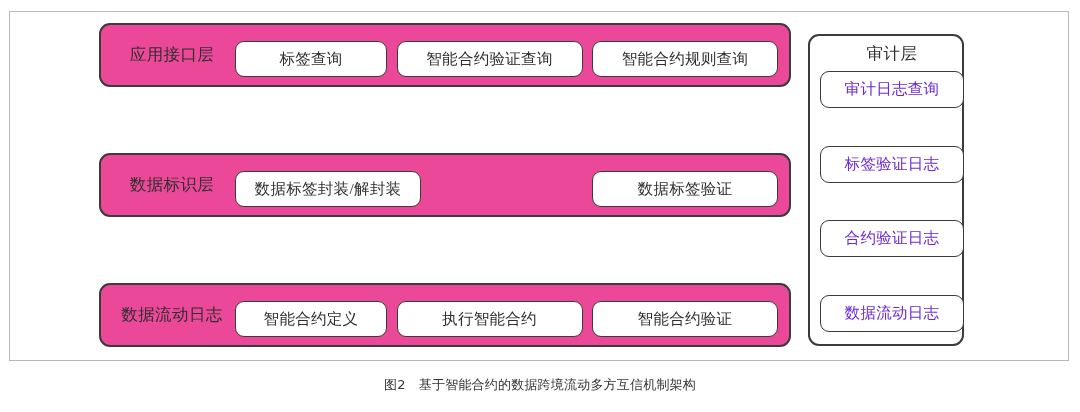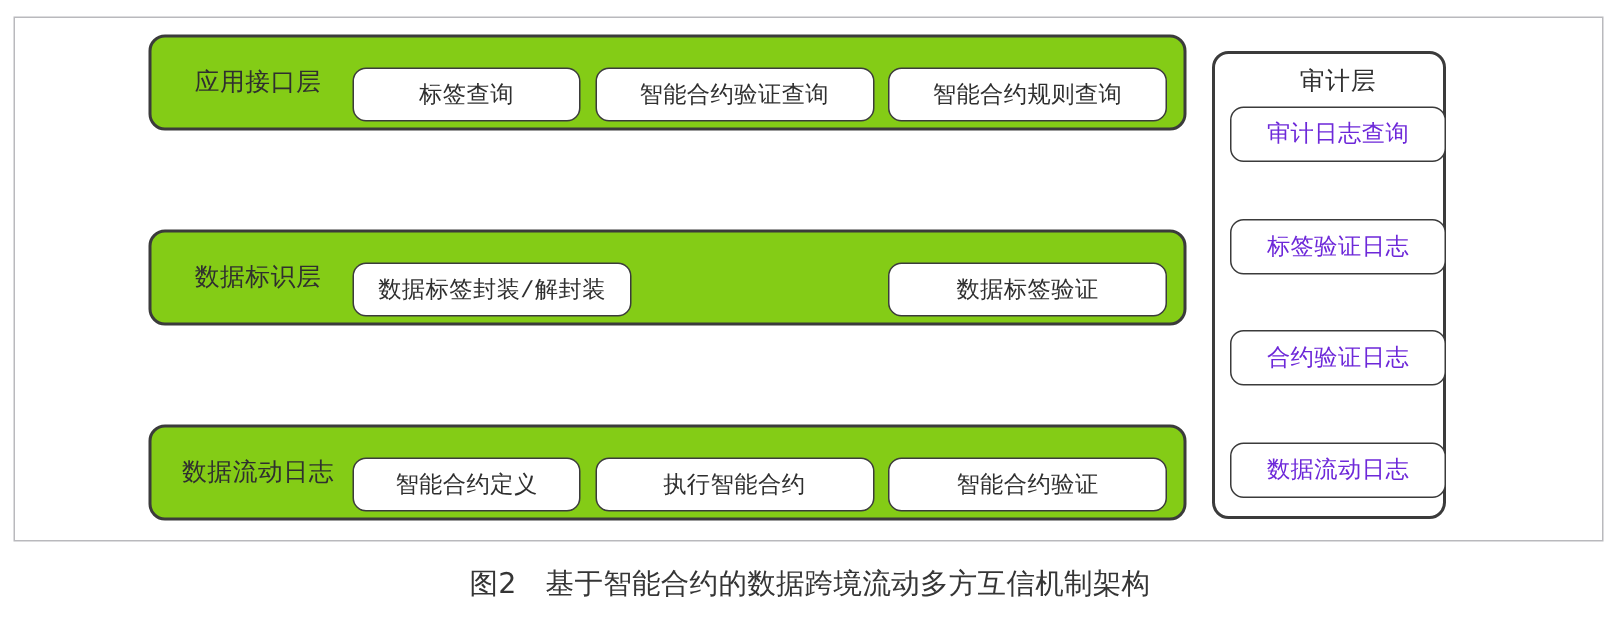--- a/index.html
+++ b/index.html
@@ -52,43 +52,42 @@
     flex-direction: column;
     justify-content: space-between;
   }
 
   
   .layer-row {
     position: relative;
     height: 64px;
     border: 2.1px solid #3b3b3b;
     border-radius: 11px;
-    background: #84cc16;
+    background: #ec4899;
     display: flex;
     align-items: center;
     box-sizing: border-box;
     padding-left: 16px;
     padding-right: 10px;
-    font-family: Liberation Mono, monospace;
   }
 
   .layer-title {
     font-size: 16.5px;
     letter-spacing: 0.4px;
     color: #2f2f2f;
     white-space: nowrap;
     width: 110px;
     text-align: center;
     flex: 0 0 auto;
   }
 
   .cells {
     flex: 1 1 auto;
     display: flex;
-    align-items: center;
+    align-items: flex-start;
     justify-content: space-between;
     height: 100%;
     padding: 16px 1px 0 8px;
     box-sizing: border-box;
   }
 
   .cell {
     height: 36px;
     border: 1.9px solid #3b3b3b;
     border-radius: 9px;
@@ -159,21 +158,21 @@
   }
 
   
   .caption {
     position: absolute;
     left: 0;
     top: 376px;
     width: 1080px;
     text-align: center;
     font-family: "DejaVu Sans", "Liberation Sans", sans-serif;
-    font-size: 19px;
+    font-size: 13px;
     color: #353535;
     letter-spacing: 0.2px;
     white-space: pre;
   }
 </style>
 </head>
 <body>
 
 <div id="figure-root">
 

